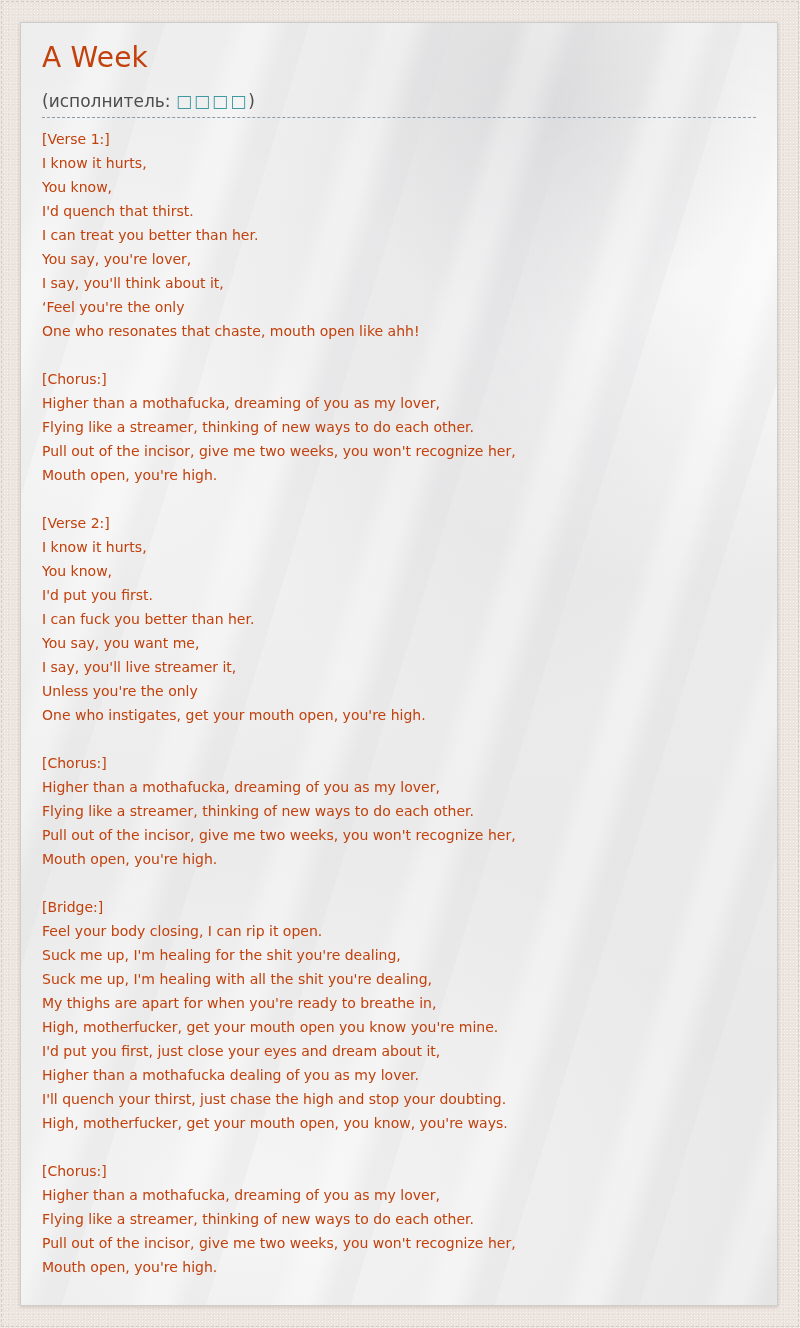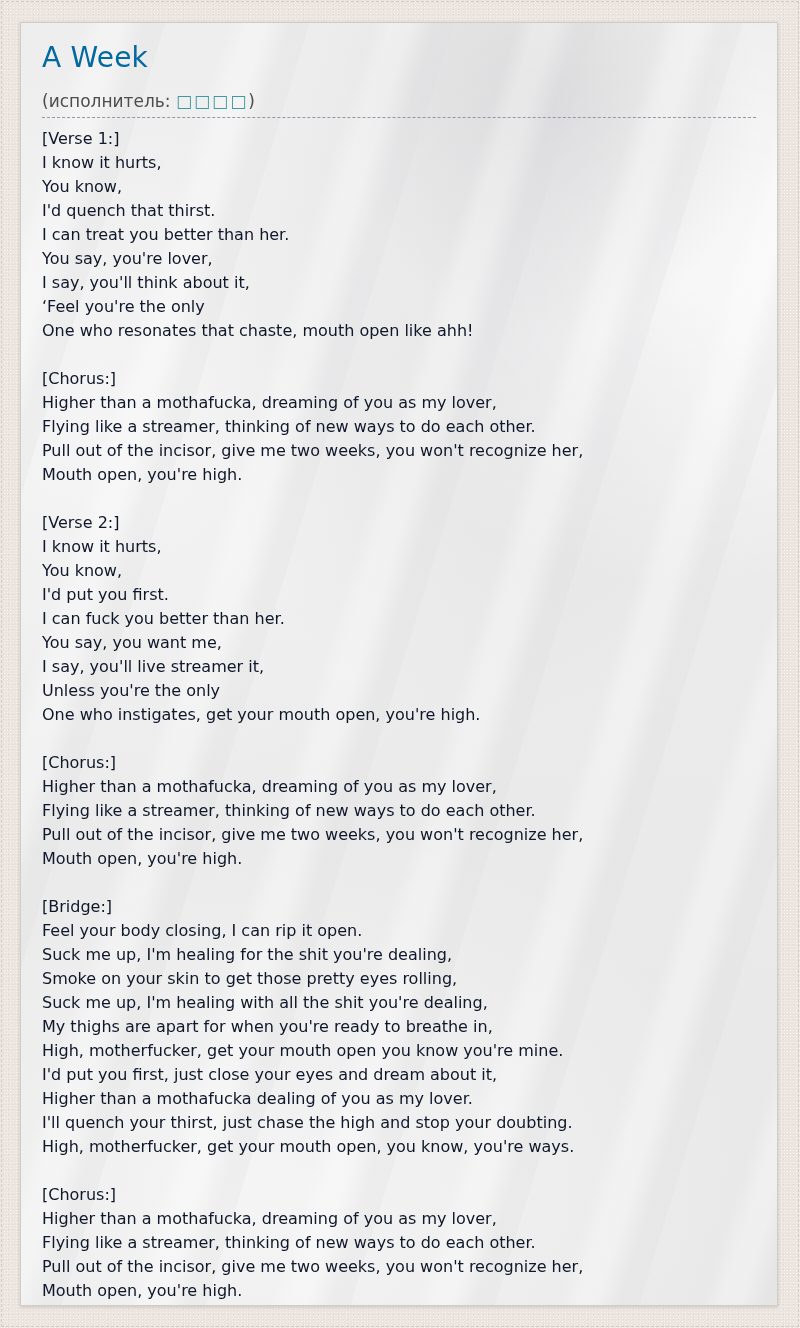--- a/index.html
+++ b/index.html
@@ -29,28 +29,28 @@
       radial-gradient(300px 340px at 70% 6%, rgba(150,150,156,.20), rgba(150,150,156,0) 70%),
       radial-gradient(430px 560px at 63% 24%, rgba(198,198,204,.26), rgba(198,198,204,0) 70%),
       radial-gradient(520px 430px at 88% 20%, rgba(255,255,255,.85), rgba(255,255,255,0) 72%),
       radial-gradient(700px 600px at 10% 32%, rgba(246,246,246,.85), rgba(246,246,246,0) 75%),
       radial-gradient(680px 520px at 30% 92%, rgba(250,250,250,.7), rgba(250,250,250,0) 75%),
       linear-gradient(180deg,#ededed 0%,#e8e8e8 100%);
   }
   .content{position:relative;z-index:1;padding:19px 21px 0 21px;}
   h1.title{
     margin:0 0 2px 0;font-size:28px;line-height:32px;font-weight:normal;
-    color:#0369a1;letter-spacing:.2px;
+    color:#c2410c;letter-spacing:.2px;
   }
   .subtitle{font-size:17px;line-height:22px;color:#4d4d4d;margin:16px 0 5px 0;}
   .subtitle .artist{
     color:#3e99a1;text-decoration:none;letter-spacing:2px;cursor:pointer;
   }
   .sep{border-top:1px dashed #8b9aa8;height:0;margin:0 0 9px 0;}
-  #lyrics{color:#0f172a;font-size:16px;line-height:24px;}
+  #lyrics{color:#c2410c;font-size:14px;line-height:24px;}
   .stanza{margin:0 0 24px 0;}
   .stanza:last-child{margin-bottom:0;}
   .line{white-space:nowrap;}
 </style>
 </head>
 <body>
 
 <div class="page-frame"></div>
 
 <div class="card">
@@ -93,21 +93,20 @@
           <div class="line">[Chorus:]</div>
           <div class="line">Higher than a mothafucka, dreaming of you as my lover,</div>
           <div class="line">Flying like a streamer, thinking of new ways to do each other.</div>
           <div class="line">Pull out of the incisor, give me two weeks, you won't recognize her,</div>
           <div class="line">Mouth open, you're high.</div>
         </div>
         <div class="stanza">
           <div class="line">[Bridge:]</div>
           <div class="line">Feel your body closing, I can rip it open.</div>
           <div class="line">Suck me up, I'm healing for the shit you're dealing,</div>
-          <div class="line">Smoke on your skin to get those pretty eyes rolling,</div>
           <div class="line">Suck me up, I'm healing with all the shit you're dealing,</div>
           <div class="line">My thighs are apart for when you're ready to breathe in,</div>
           <div class="line">High, motherfucker, get your mouth open you know you're mine.</div>
           <div class="line">I'd put you first, just close your eyes and dream about it,</div>
           <div class="line">Higher than a mothafucka dealing of you as my lover.</div>
           <div class="line">I'll quench your thirst, just chase the high and stop your doubting.</div>
           <div class="line">High, motherfucker, get your mouth open, you know, you're ways.</div>
         </div>
         <div class="stanza">
           <div class="line">[Chorus:]</div>

